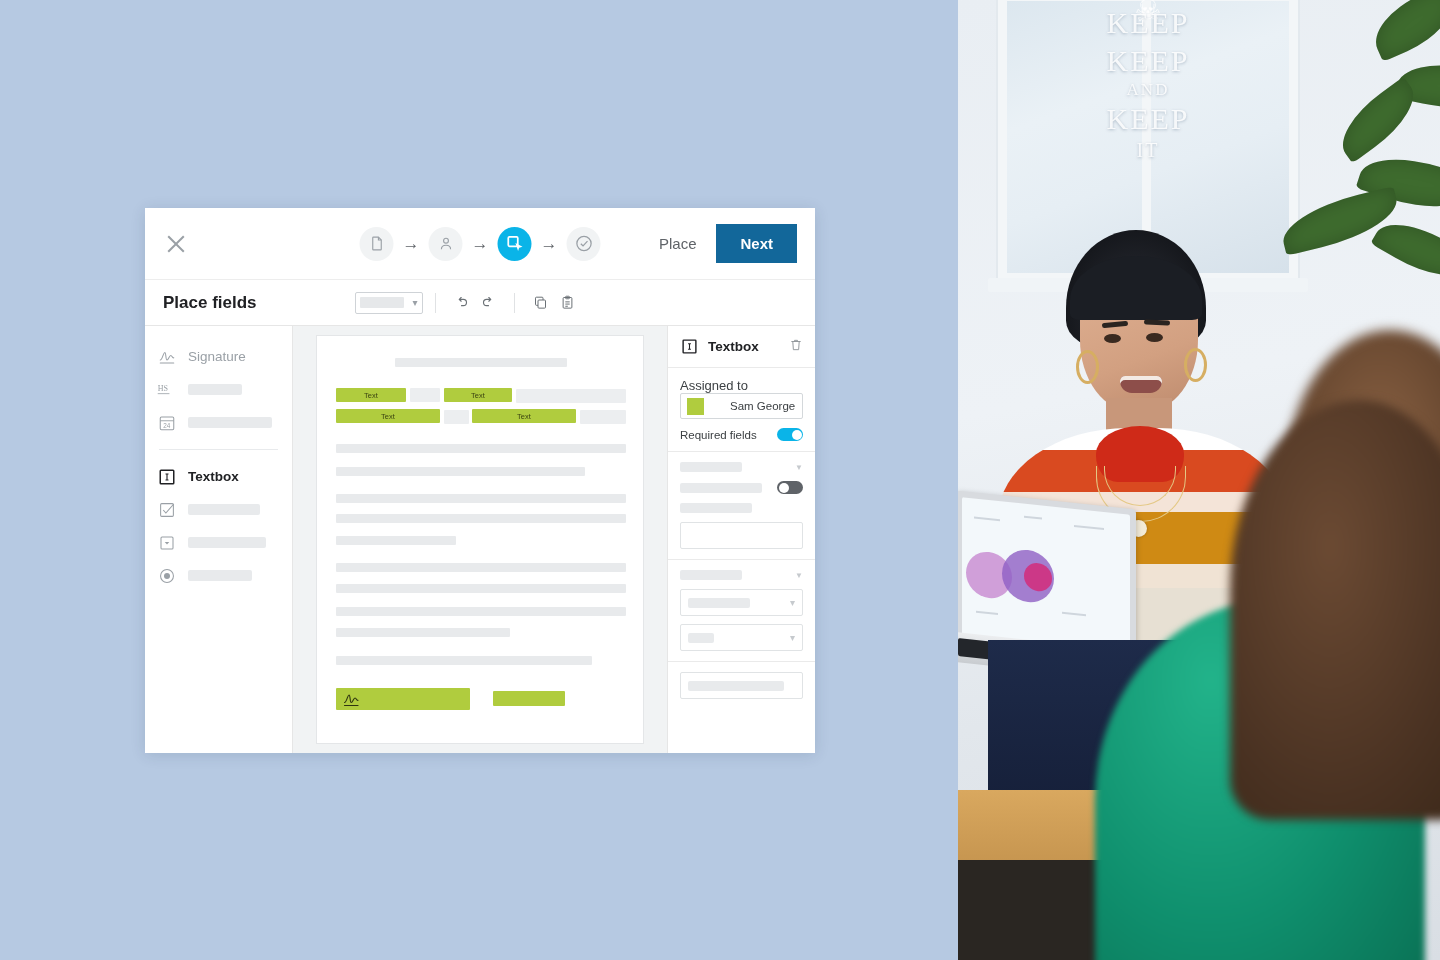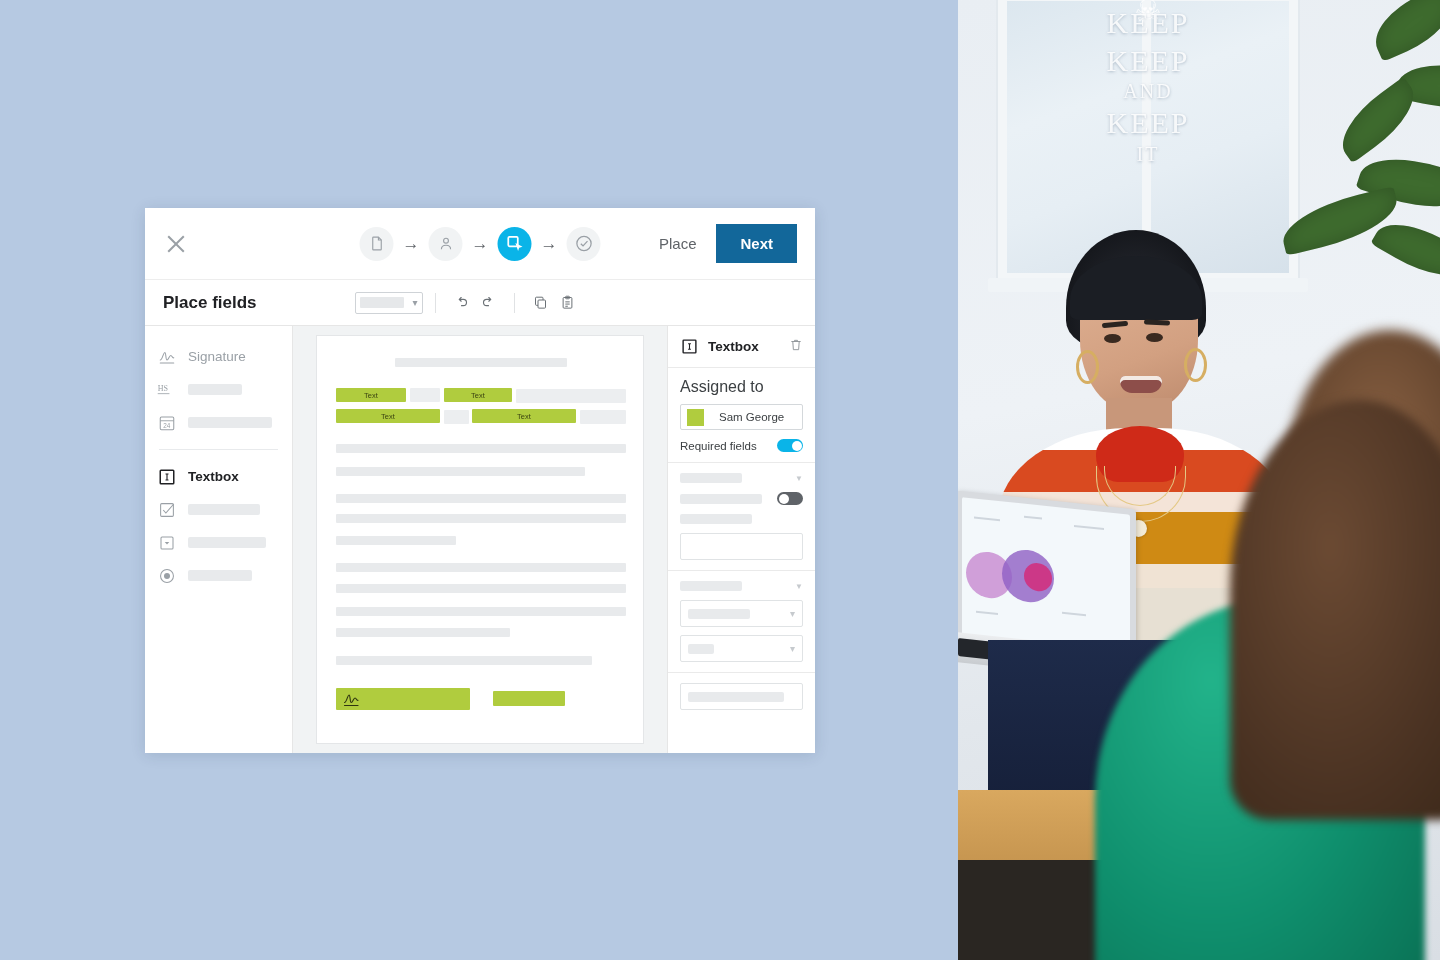--- a/index.html
+++ b/index.html
@@ -37,21 +37,21 @@
   }
   .ph-glasstext{
     position:absolute; left:130px; top:4px; width:120px;
     color:rgba(255,255,255,.86);
     font-family:"Liberation Serif", serif;
     text-align:center; line-height:1.25; letter-spacing:2px;
     text-shadow:0 1px 3px rgba(160,175,190,.8);
   }
   .ph-glasstext .l1{font-size:30px}
   .ph-glasstext .l2{font-size:30px}
-  .ph-glasstext .l3{font-size:20px}
+  .ph-glasstext .l3{font-size:17px}
   .ph-glasstext .l4{font-size:30px}
   .ph-glasstext .l5{font-size:20px}
   .ph-skull{
     position:absolute; left:173px; top:-4px; width:34px; height:34px;
     color:rgba(255,255,255,.9); font-size:30px; line-height:30px; text-align:center;
   }
   .ph-plant {
     position: absolute; right: -30px; top: -10px; width: 230px; height: 420px;
   }
   .leaf {
@@ -268,24 +268,24 @@
     width: 148px; border-left: 1px solid #e6e6e6; background: #fff; flex: none;
     display: flex; flex-direction: column;
   }
   .rp-head {
     display: flex; align-items: center; padding: 11px 12px;
     border-bottom: 1px solid #eaeaea; gap: 9px;
   }
   .rp-title { font-size: 13.5px; font-weight: bold; color: #202124; }
   .trash { margin-left: auto; color: #8d9297; font-size: 14px; cursor: pointer; }
   .rp-sec { padding: 10px 12px; border-bottom: 1px solid #eaeaea; }
-  .rp-label { font-size: 16px; color: #3c4043; margin-bottom: 8px; }
+  .rp-label { font-size: 13px; color: #3c4043; margin-bottom: 0; }
   .assignee {
     border: 1px solid #d4d8db; border-radius: 2px; height: 26px;
-    display: flex; align-items: center; gap: 15px; padding: 0 6px;
+    display: flex; align-items: center; gap: 26px; padding: 0 6px;
     background: #fff; cursor: pointer;
   }
   .swatch { width: 17px; height: 17px; background: #b0cc3e; flex: none; }
   .aname { font-size: 11.5px; color: #3c4043; }
   .reqrow { display: flex; align-items: center; margin-top: 9px; }
   .reqlabel { font-size: 11.5px; color: #3c4043; }
   .toggle {
     margin-left: auto; width: 26px; height: 13px; border-radius: 7px;
     background: #0ab4e8; position: relative; cursor: pointer;
   }

